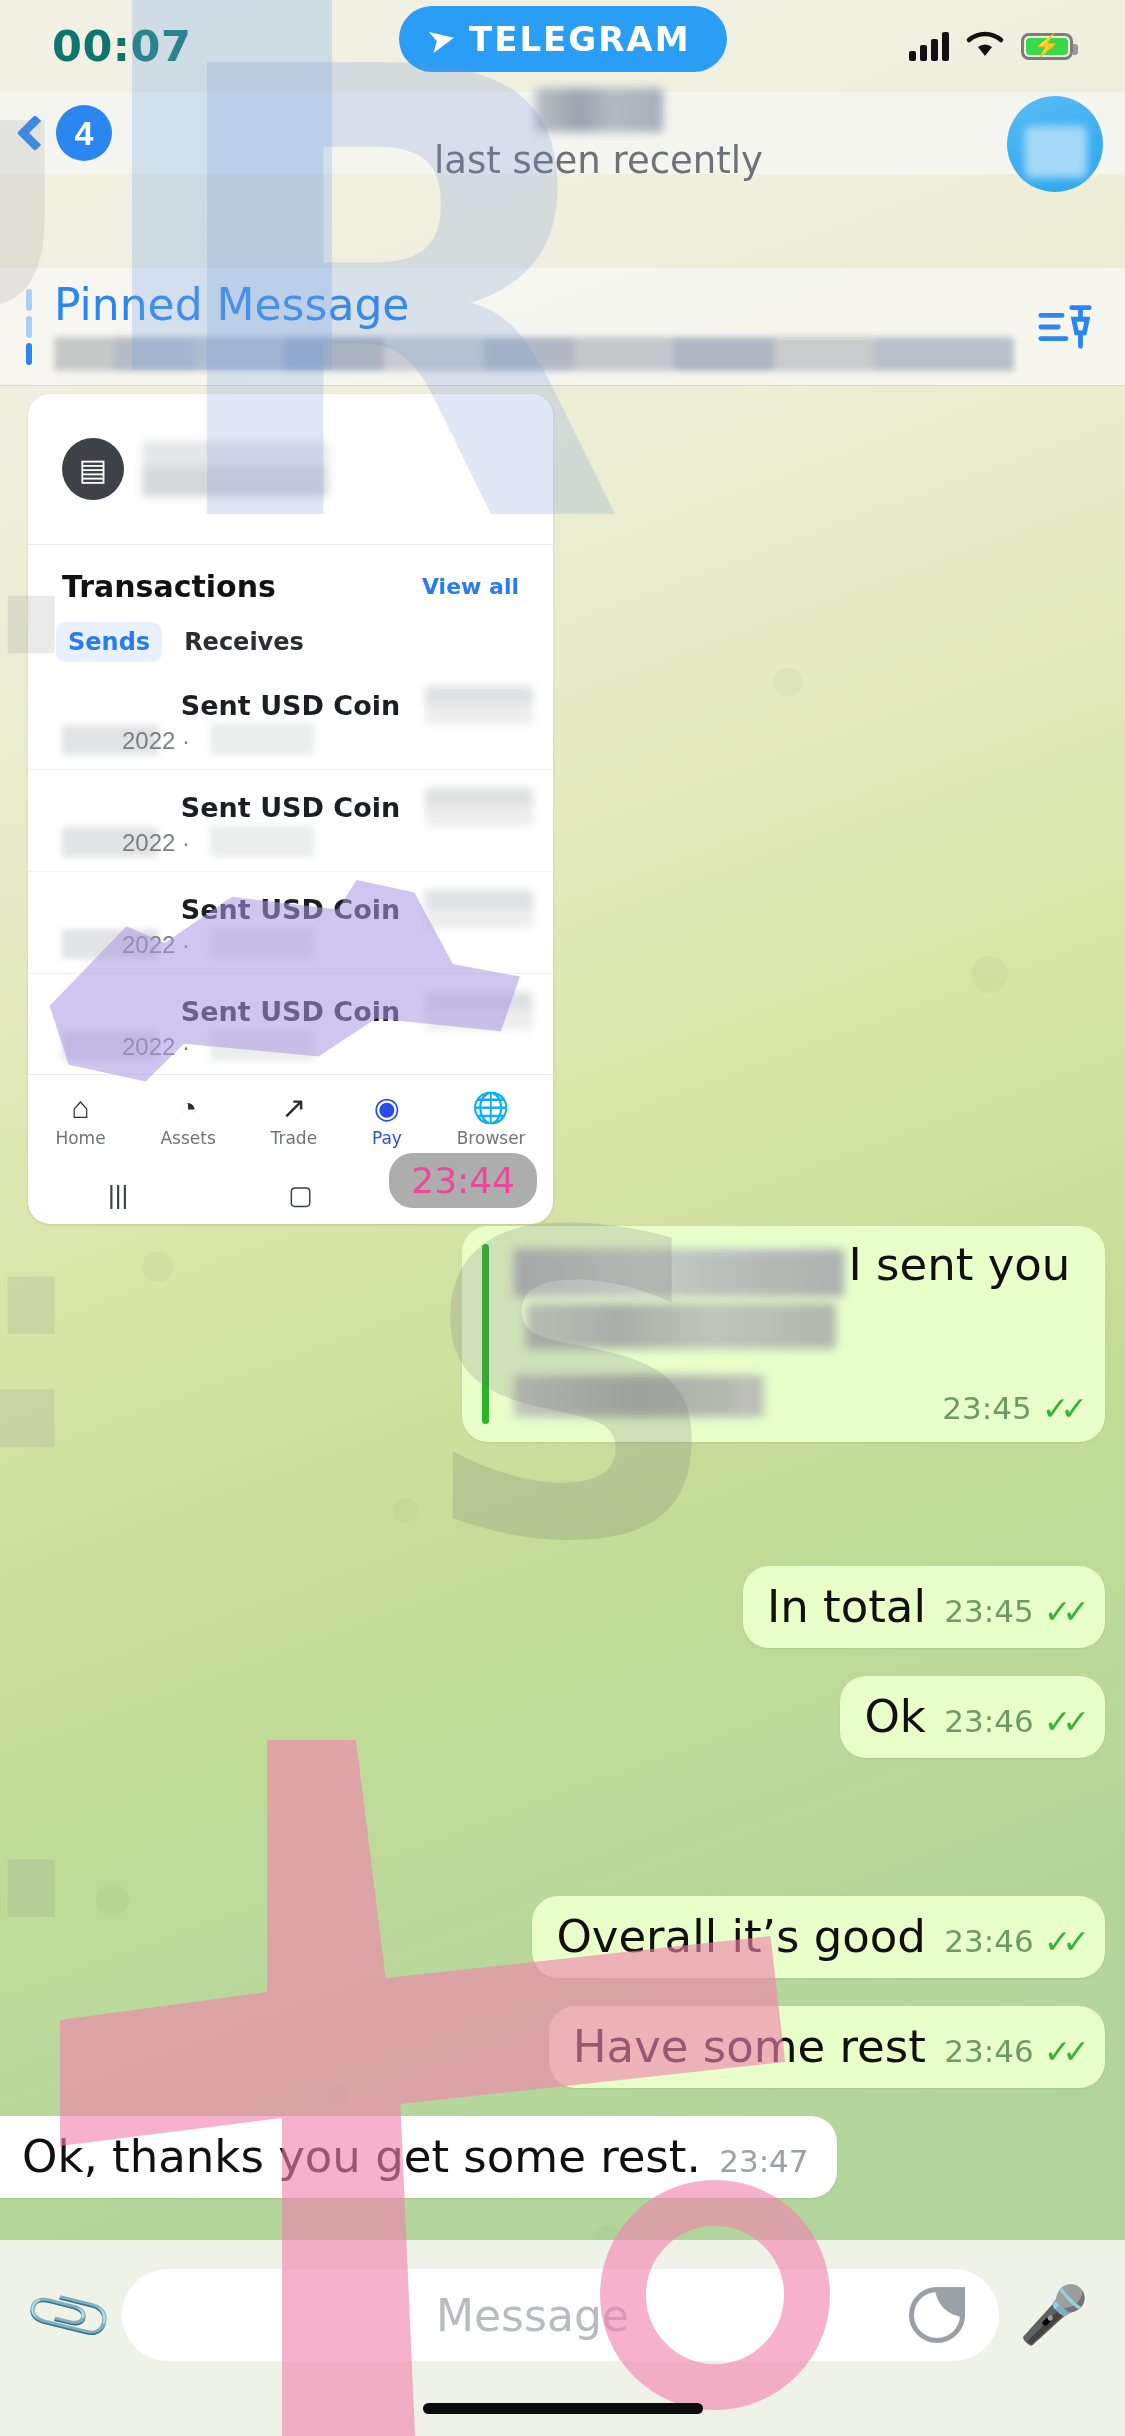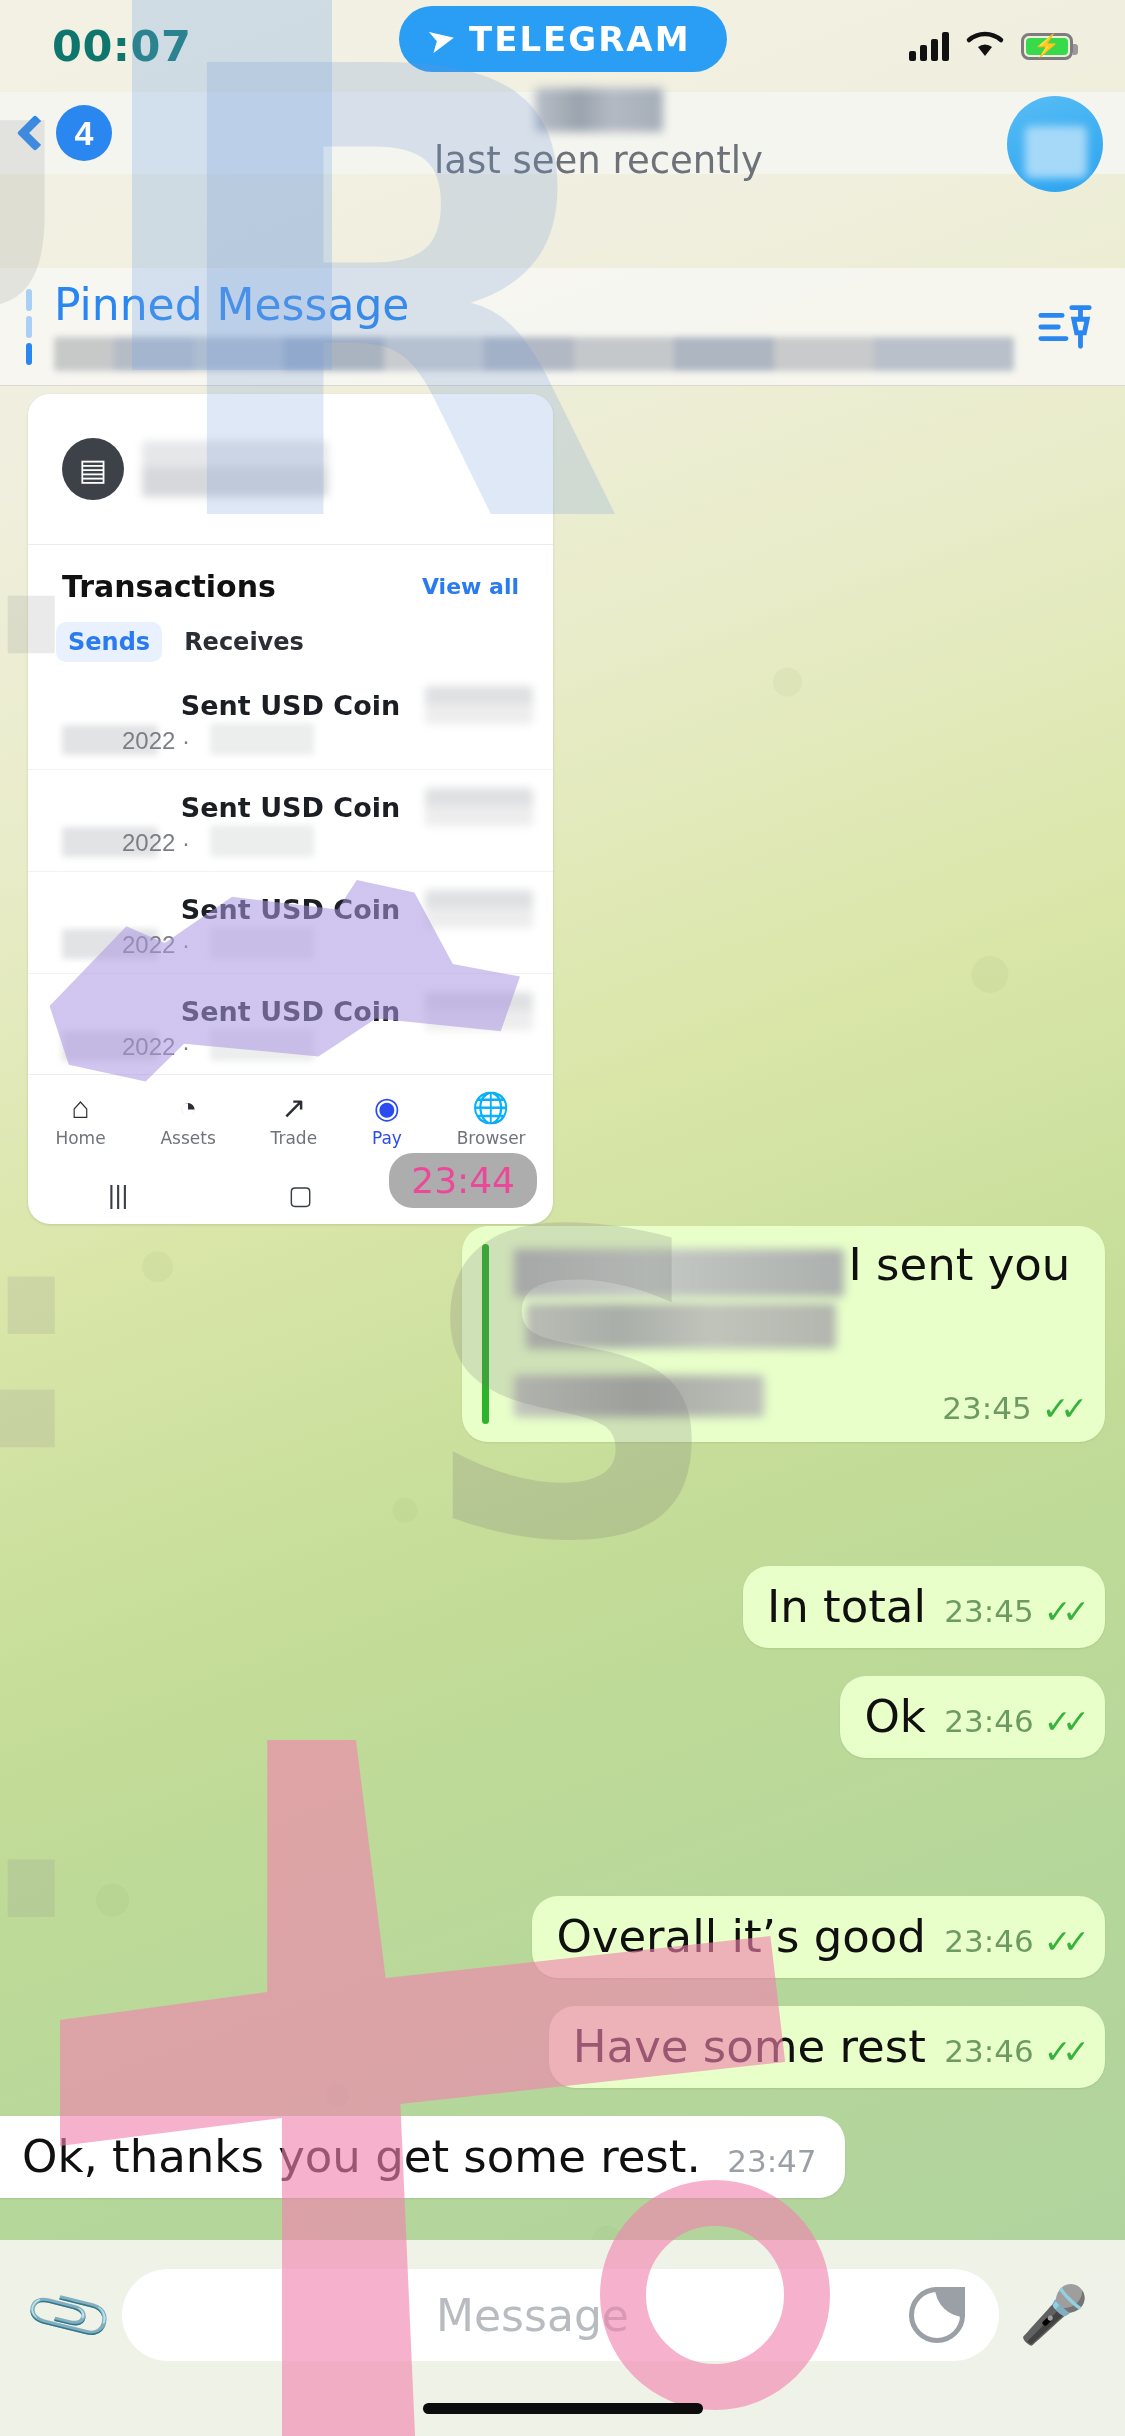--- a/index.html
+++ b/index.html
@@ -194,21 +194,21 @@
 
   
   .bub{ position:absolute; border-radius:26px; padding:14px 26px 14px 26px;
     box-shadow:0 1px 2px rgba(0,0,0,.08); }
   .out{ background:#e8ffc9; }
   .in{ background:#ffffff; }
   .bub .txt{ font-size:45px; color:#101010; line-height:1.12; white-space:nowrap;
     font-family:"DejaVu Sans", sans-serif; }
   .meta{ display:inline-flex; align-items:center; gap:10px; }
   .meta .tm{ font-size:31px; color:#6d9a63; font-family:"DejaVu Sans", sans-serif; }
-  .in .meta .tm{ color:#9aa0a6;margin-left:8px; }
+  .in .meta .tm{ color:#9aa0a6; }
   .ticks{ color:#37b23c; font-size:33px; letter-spacing:-9px; }
 
   .quote-bar{ position:absolute; left:20px; top:18px; bottom:18px; width:7px;
     background:#2bb32b; border-radius:4px; }
 
   .blurtext{ display:inline-block; vertical-align:middle; border-radius:3px; filter:blur(5px); }
 
   
   .inputbar{
     position:absolute; left:0; right:0; bottom:0; height:196px;

